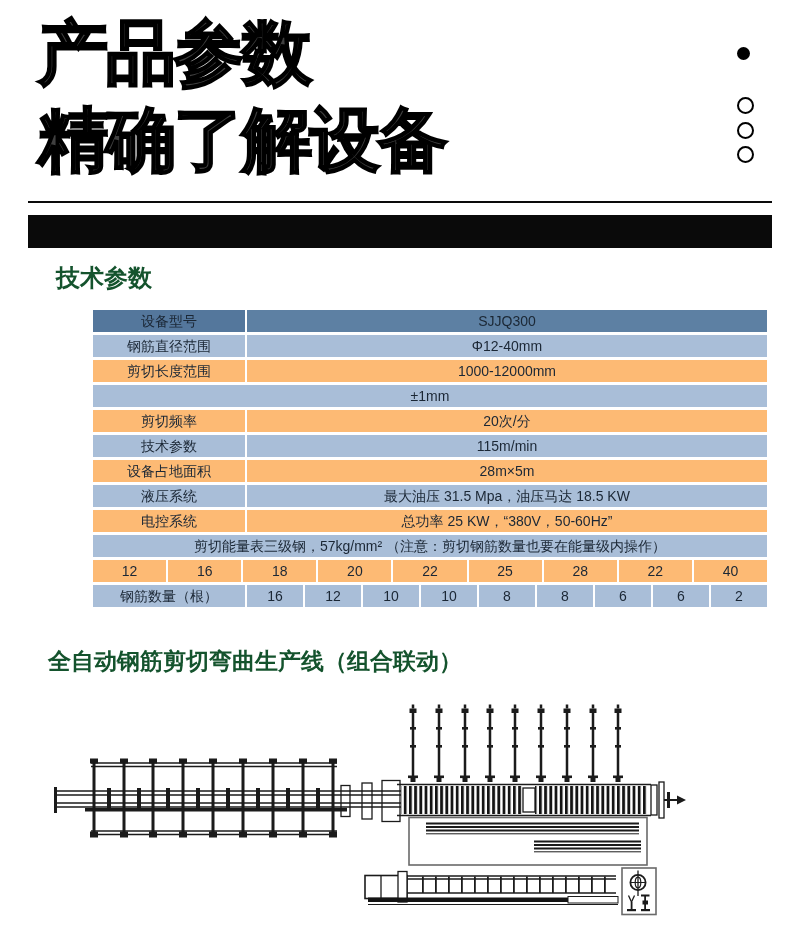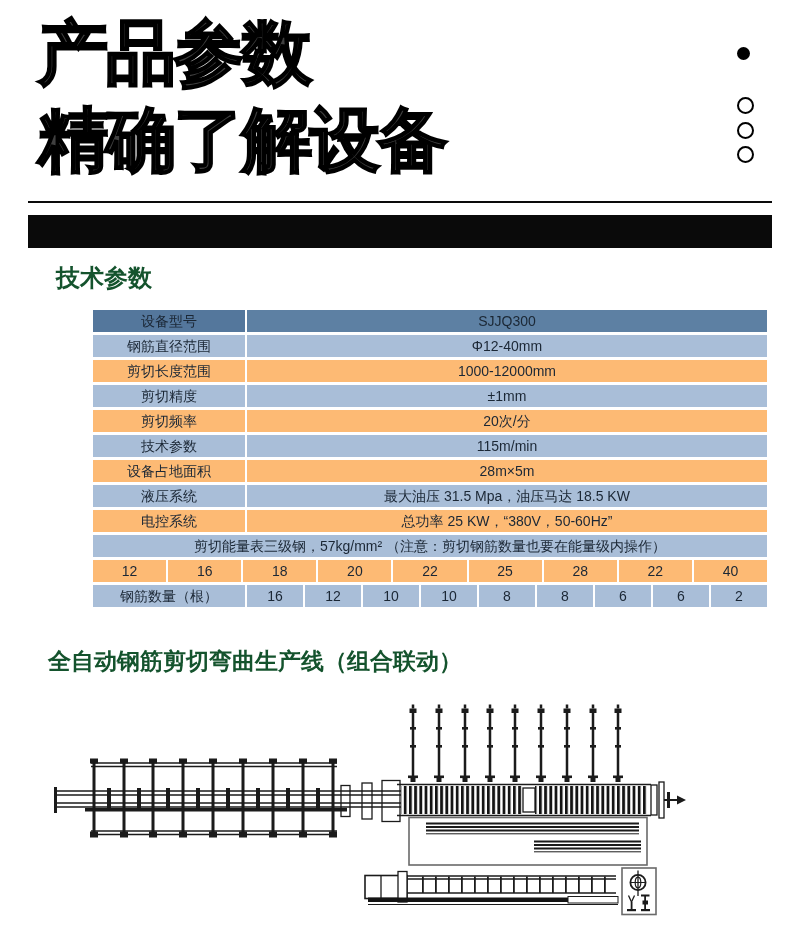--- a/index.html
+++ b/index.html
@@ -66,21 +66,20 @@
 
     <div class="srow">
       <div class="cell lbl bg-med">钢筋直径范围</div>
       <div class="cell val bg-med">Φ12-40mm</div>
     </div>
     <div class="srow">
       <div class="cell lbl bg-light">剪切长度范围</div>
       <div class="cell val bg-light">1000-12000mm</div>
     </div>
     <div class="srow">
-      <div class="cell lbl bg-med">剪切精度</div>
       <div class="cell val bg-med">±1mm</div>
     </div>
     <div class="srow">
       <div class="cell lbl bg-light">剪切频率</div>
       <div class="cell val bg-light">20次/分</div>
     </div>
     <div class="srow">
       <div class="cell lbl bg-med">技术参数</div>
       <div class="cell val bg-med">115m/min</div>
     </div>

